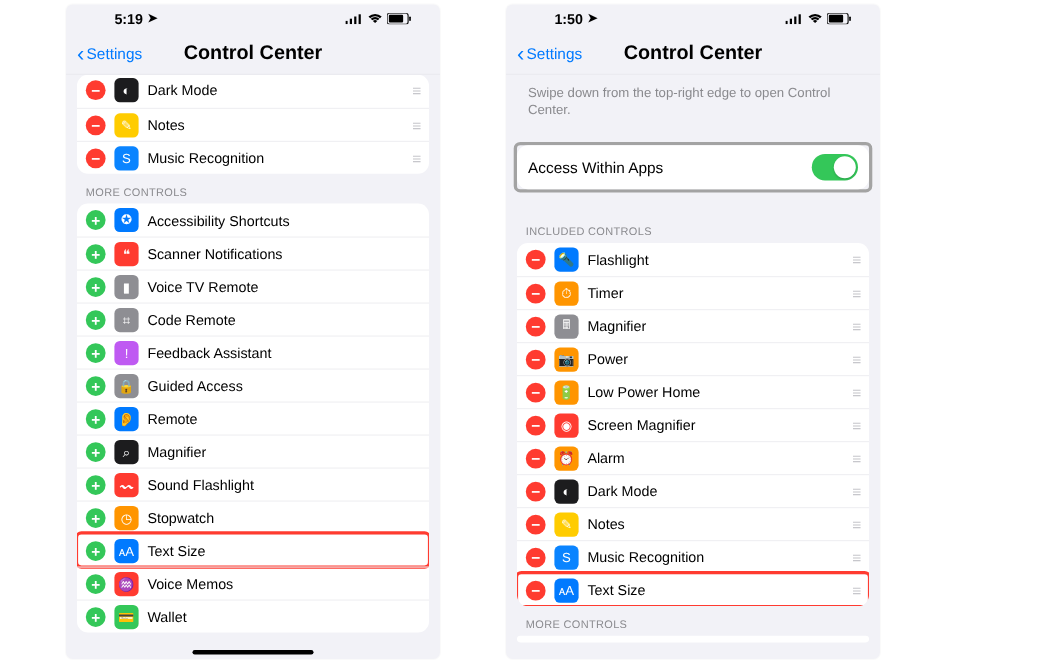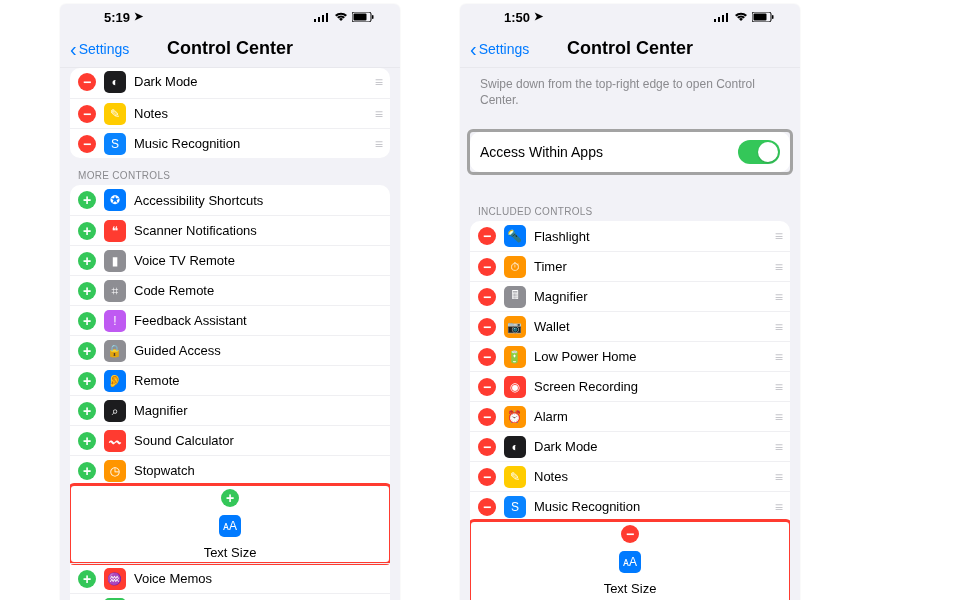--- a/index.html
+++ b/index.html
@@ -143,21 +143,20 @@
     width: 20px; height: 20px;
     background: #fff;
     border-radius: 50%;
     top: 2px; right: 2px;
     box-shadow: 0 1px 2px rgba(0,0,0,0.2);
   }
   .highlight {
     outline: 3px solid #ff3b30;
     outline-offset: -1px;
     border-radius: 4px;
-    flex-direction: column;
   }
   .highlight-group {
     border: 3px solid #a3a3a3;
     border-radius: 6px;
     margin: 19px -3px;
   }
   .home-indicator {
     height: 4px; width: 110px;
     background: #000;
     border-radius: 2px;
@@ -263,21 +262,21 @@
           <span>Remote</span>
         </div>
         <div class="row">
           <div class="action-btn action-add"></div>
           <div class="app-icon" style="background: rgb(28, 28, 30);">⌕</div>
           <span>Magnifier</span>
         </div>
         <div class="row">
           <div class="action-btn action-add"></div>
           <div class="app-icon" style="background: rgb(255, 59, 48);">〰</div>
-          <span>Sound Calculator</span>
+          <span>Sound Flashlight</span>
         </div>
         <div class="row">
           <div class="action-btn action-add"></div>
           <div class="app-icon" style="background: rgb(255, 149, 0);">◷</div>
           <span>Stopwatch</span>
         </div>
         <div class="row highlight">
           <div class="action-btn action-add"></div>
           <div class="app-icon" style="background: rgb(0, 122, 255);">ᴀA</div>
           <span>Text Size</span>
@@ -361,33 +360,33 @@
         </div>
         <div class="row">
           <div class="action-btn action-remove"></div>
           <div class="app-icon" style="background: rgb(142, 142, 147);">🖩</div>
           <span>Magnifier</span>
           <span class="drag-handle">≡</span>
         </div>
         <div class="row">
           <div class="action-btn action-remove"></div>
           <div class="app-icon" style="background: rgb(255, 149, 0);">📷</div>
-          <span>Wallet</span>
+          <span>Power</span>
           <span class="drag-handle">≡</span>
         </div>
         <div class="row">
           <div class="action-btn action-remove"></div>
           <div class="app-icon" style="background: rgb(255, 149, 0);">🔋</div>
           <span>Low Power Home</span>
           <span class="drag-handle">≡</span>
         </div>
         <div class="row">
           <div class="action-btn action-remove"></div>
           <div class="app-icon" style="background: rgb(255, 59, 48);">◉</div>
-          <span>Screen Recording</span>
+          <span>Screen Magnifier</span>
           <span class="drag-handle">≡</span>
         </div>
         <div class="row">
           <div class="action-btn action-remove"></div>
           <div class="app-icon" style="background: rgb(255, 149, 0);">⏰</div>
           <span>Alarm</span>
           <span class="drag-handle">≡</span>
         </div>
         <div class="row">
           <div class="action-btn action-remove"></div>

